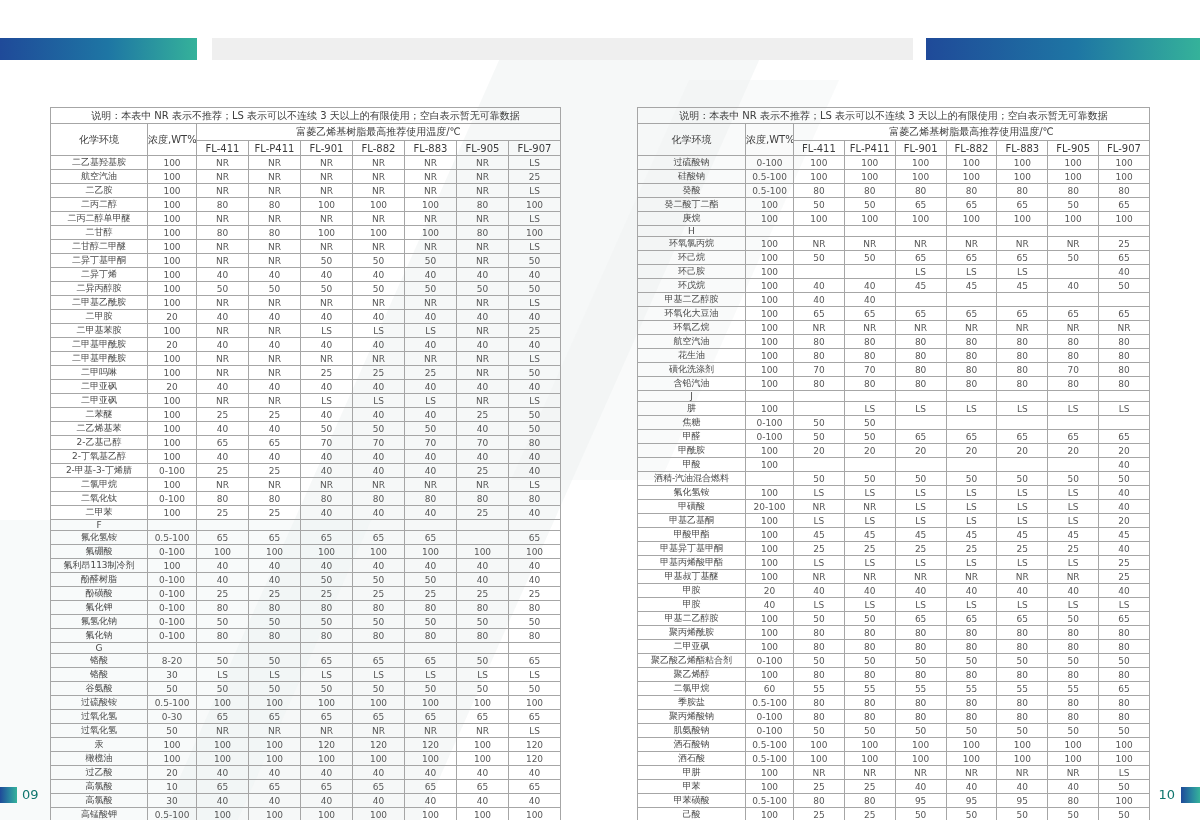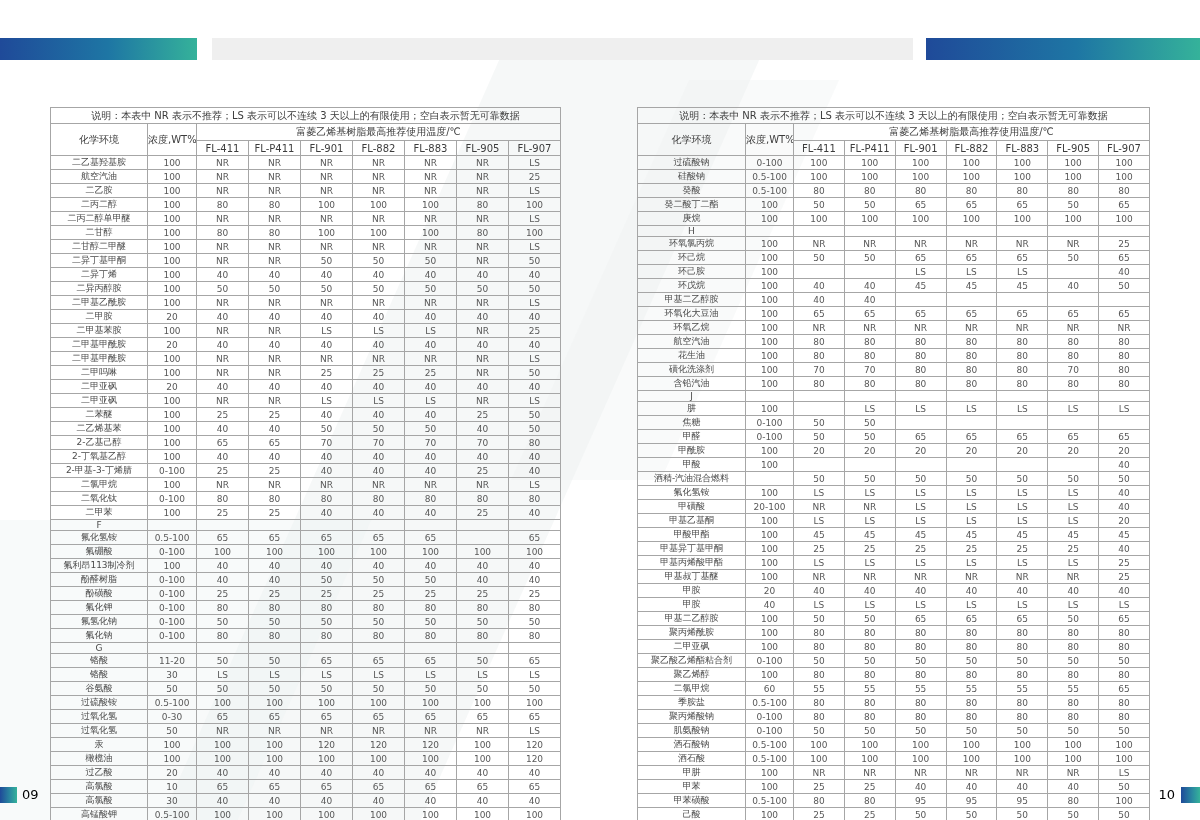--- a/index.html
+++ b/index.html
@@ -41,21 +41,21 @@
   .row-group th { height:17px; }
   .row-resin th { height:15px; }
   tbody td { font-size:9px; color:#585858; }
   tbody td.c-name { color:#4a4a4a; }
 
   
   .pg-swatch { position:absolute; height:16px; z-index:2;
     background:linear-gradient(90deg,#1f4a99 0%,#2a8aa0 60%,#35b29a 100%); }
   .pg-swatch-left  { left:0;  top:787px; width:17px; }
   .pg-swatch-right { right:0; top:787px; width:19px; }
-  .pg-num { position:absolute; top:787px; font-size:13px; line-height:16px; color:#000000; z-index:2; }
+  .pg-num { position:absolute; top:787px; font-size:13px; line-height:16px; color:#0f766e; z-index:2; }
   .pg-num-left  { left:22px; }
   .pg-num-right { right:25px; }
 </style>
 </head>
 <body>
 
 <div class="wm wm1"></div>
 <div class="wm wm2"></div>
 <div class="wm wm3"></div>
 
@@ -487,21 +487,21 @@
           <td class="c-val"></td>
           <td class="c-val"></td>
           <td class="c-val"></td>
           <td class="c-val"></td>
           <td class="c-val"></td>
           <td class="c-val"></td>
           <td class="c-val"></td>
         </tr>
         <tr>
           <td class="c-name">铬酸</td>
-          <td class="c-conc">11-20</td>
+          <td class="c-conc">8-20</td>
           <td class="c-val">50</td>
           <td class="c-val">50</td>
           <td class="c-val">65</td>
           <td class="c-val">65</td>
           <td class="c-val">65</td>
           <td class="c-val">50</td>
           <td class="c-val">65</td>
         </tr>
         <tr>
           <td class="c-name">铬酸</td>

